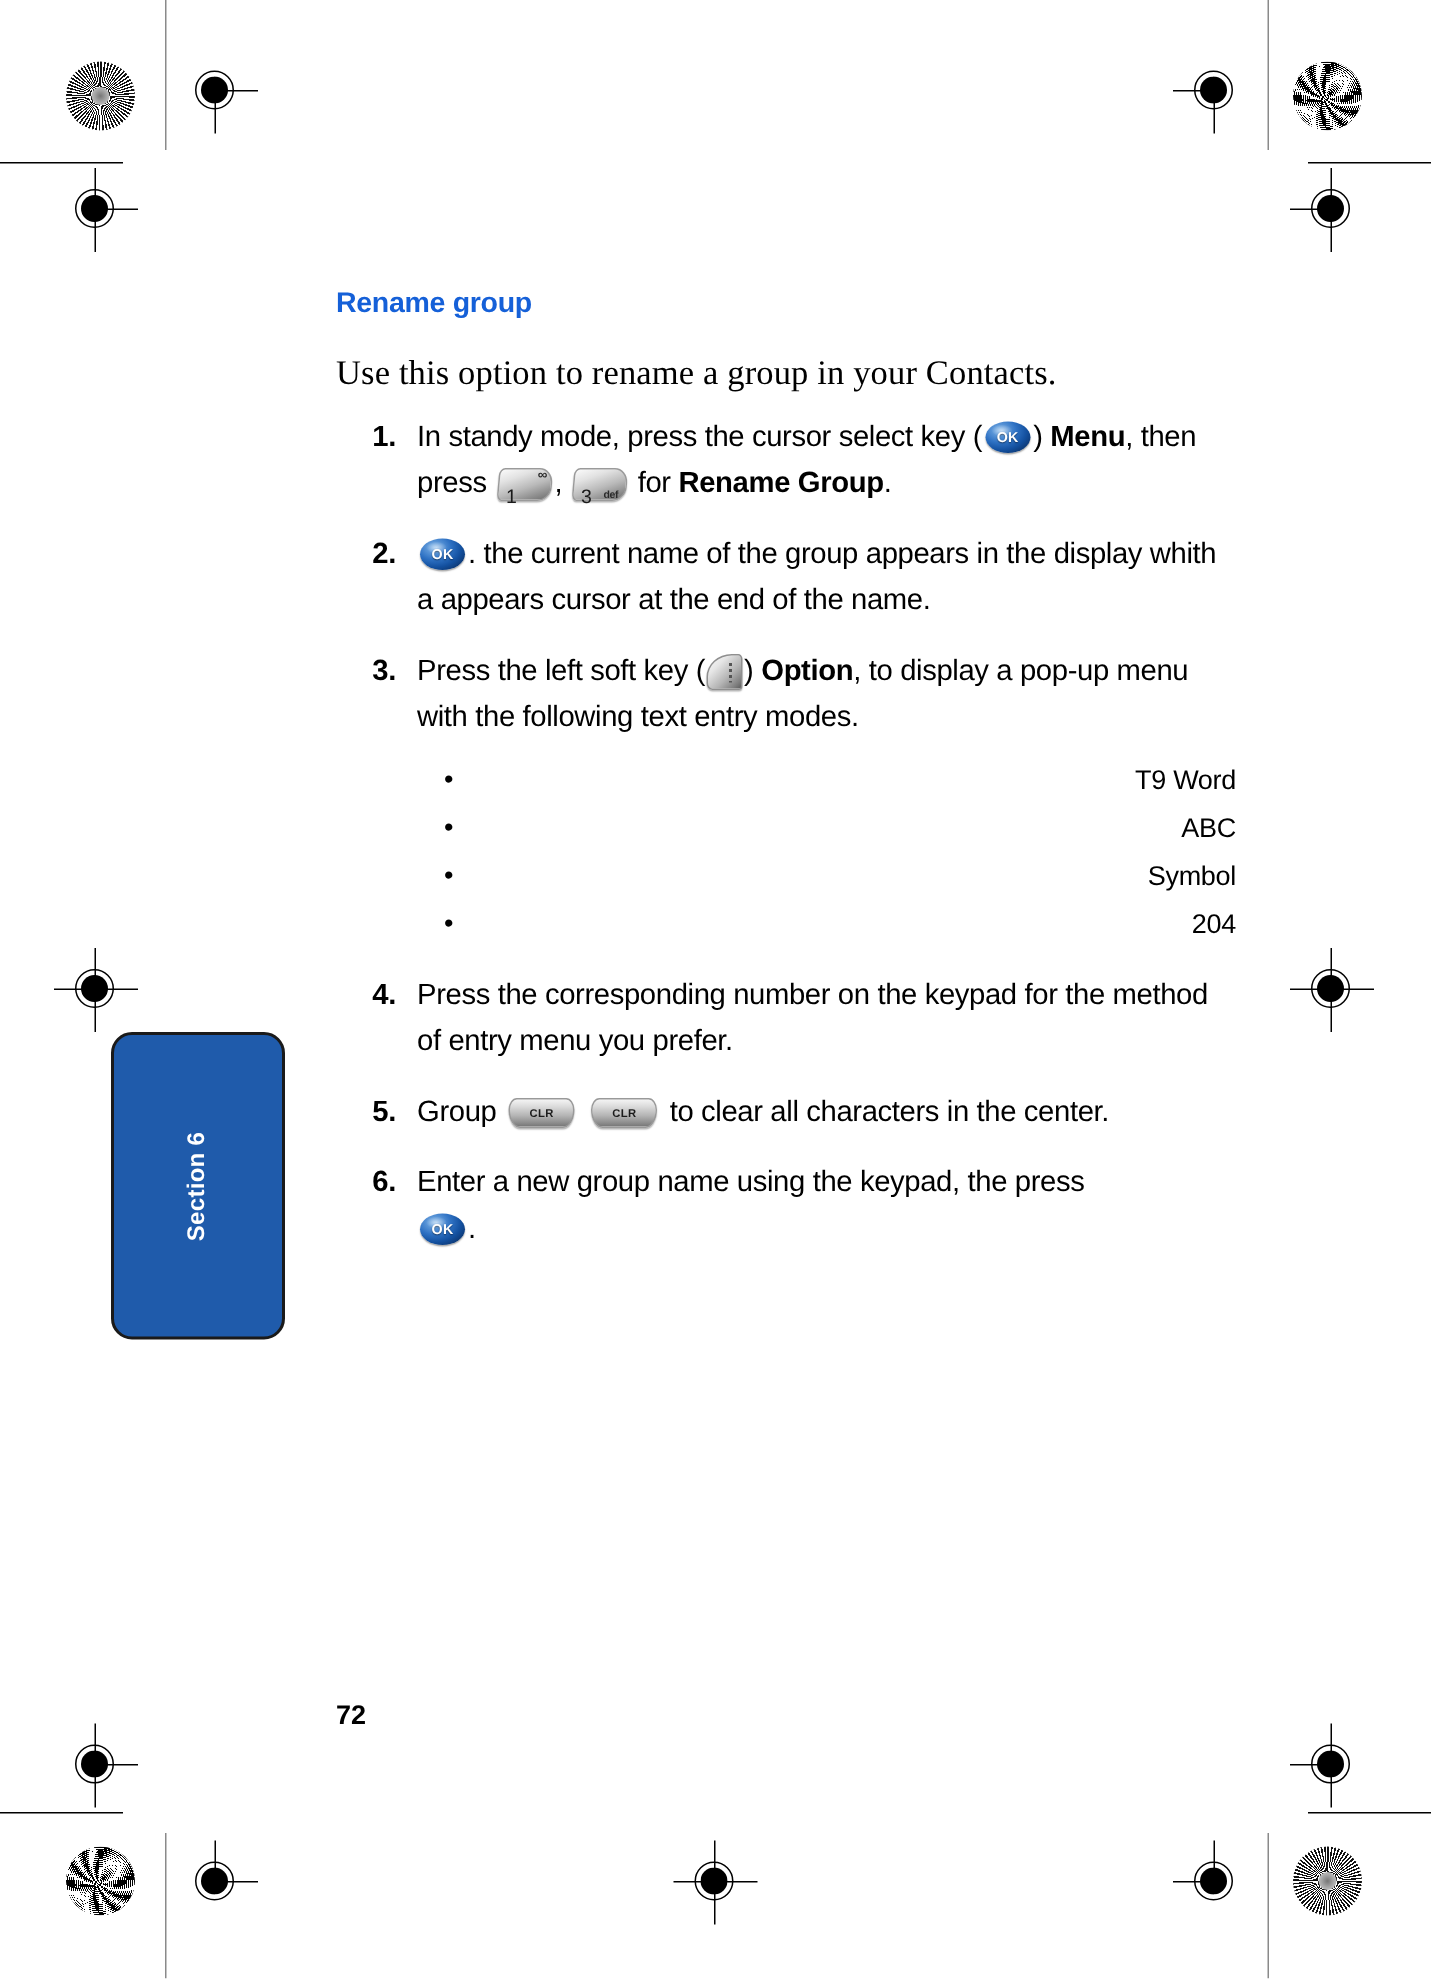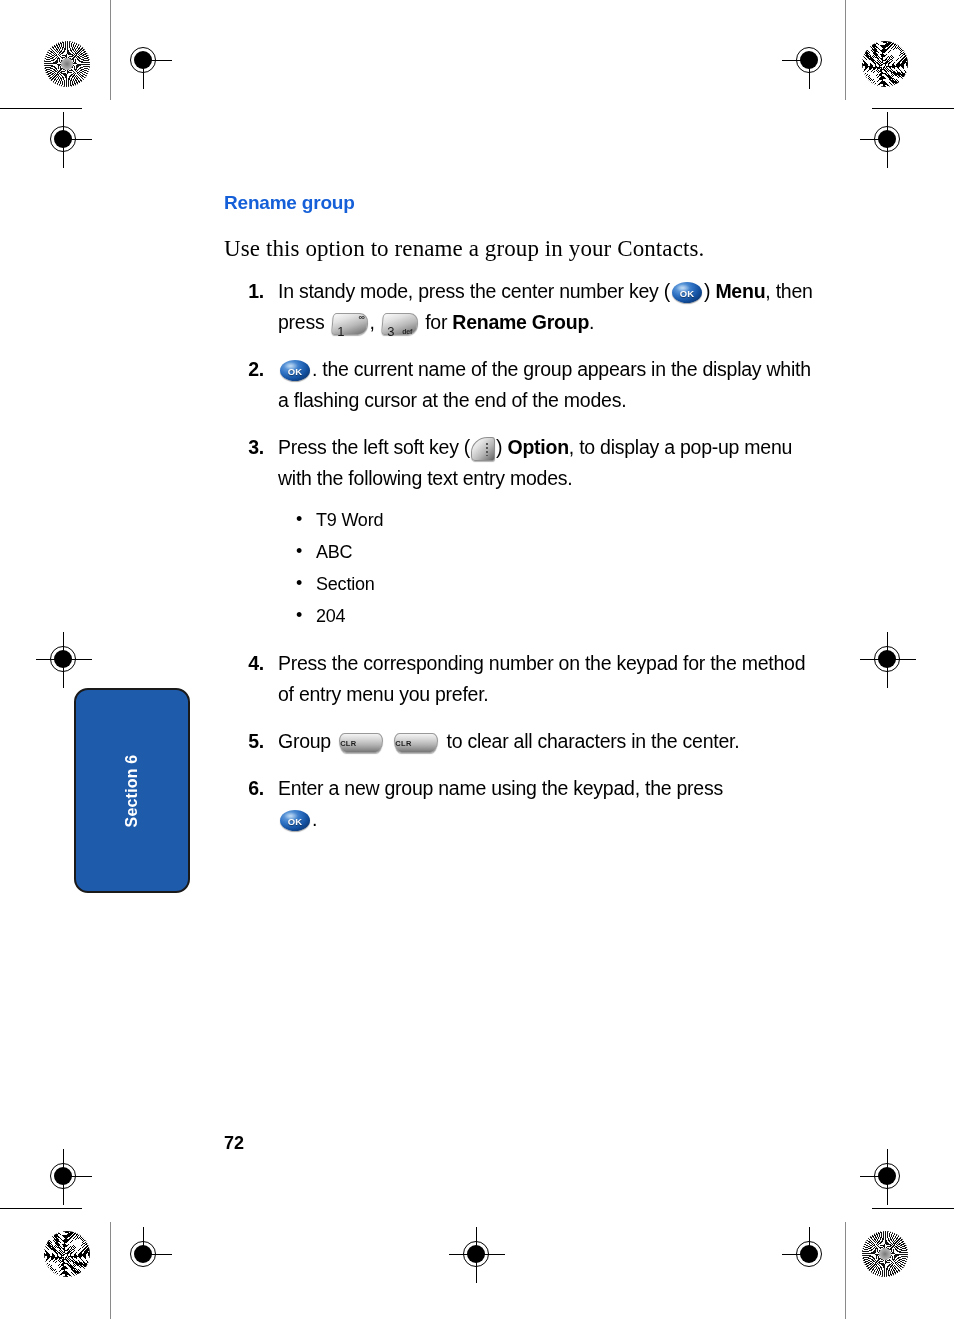--- a/index.html
+++ b/index.html
@@ -165,20 +165,21 @@
     text-align: right;
     transform: translateX(-46px);
     font-weight: bold;
   }
   ol.steps > li b { font-weight: bold; }
 
   ul.modes {
     list-style: none;
     margin: 10px 0 0 0;
     padding: 0 0 0 38px;
+    text-align: right;
   }
   ul.modes > li {
     position: relative;
     font-size: 18px;
     line-height: 32px;
     letter-spacing: -0.2px;
   }
   ul.modes > li::before {
     content: "\2022";
     position: absolute;
@@ -264,20 +265,21 @@
     border: 1px solid #999;
     box-sizing: border-box;
     border-radius: 10px 10px 14px 14px / 14px 14px 22px 22px;
     box-shadow: 0 1px 1px rgba(0,0,0,0.3);
   }
   .key-clr .clr-text {
     position: absolute;
     left: 0; right: 0;
     top: 52%;
     transform: translateY(-50%);
+    text-align: center;
     font-family: "Liberation Sans", sans-serif;
     font-size: 7.5px;
     font-weight: bold;
     color: #1c1c1c;
     letter-spacing: 0.3px;
   }
 
   .key-soft {
     width: 24px;
     height: 24px;
@@ -397,41 +399,41 @@
 
 <div id="content">
 
   <h2 id="heading">Rename group</h2>
 
   <p id="intro">Use this option to rename a group in your Contacts.</p>
 
   <ol class="steps">
 
     <li>
-      <span class="num">1.</span><span>In standy mode, press the center number key (</span><span class="key key-ok"><span class="shine"></span><span class="ok-text">OK</span></span><span>)</span>
+      <span class="num">1.</span><span>In standy mode, press the cursor select key (</span><span class="key key-ok"><span class="shine"></span><span class="ok-text">OK</span></span><span>)</span>
       <b>Menu</b><span>, then press</span>
       <span class="key key-num"><span class="digit">1</span><span class="sub low">∞</span></span><span>,</span>
       <span class="key key-num"><span class="digit">3</span><span class="sub sup">def</span></span>
       <span>for</span>
       <b>Rename Group</b><span>.</span>
     </li>
 
     <li>
       <span class="num">2.</span>
-      <span class="key key-ok"><span class="shine"></span><span class="ok-text">OK</span></span><span>. the current name of the group appears in the display whith a flashing cursor at the end of the modes.</span>
+      <span class="key key-ok"><span class="shine"></span><span class="ok-text">OK</span></span><span>. the current name of the group appears in the display whith a appears cursor at the end of the name.</span>
     </li>
 
     <li>
       <span class="num">3.</span><span>Press the left soft key (</span><span class="key key-soft"><span class="dots"></span></span><span>)</span>
       <b>Option</b><span>, to display a pop-up menu with the following text entry modes.</span>
 
       <ul class="modes">
         <li><span>T9 Word</span></li>
         <li><span>ABC</span></li>
-        <li><span>Section</span></li>
+        <li><span>Symbol</span></li>
         <li><span>204</span></li>
       </ul>
     </li>
 
     <li>
       <span class="num">4.</span><span>Press the corresponding number on the keypad for the method of entry menu you prefer.</span>
     </li>
 
     <li>
       <span class="num">5.</span><span>Group</span>

